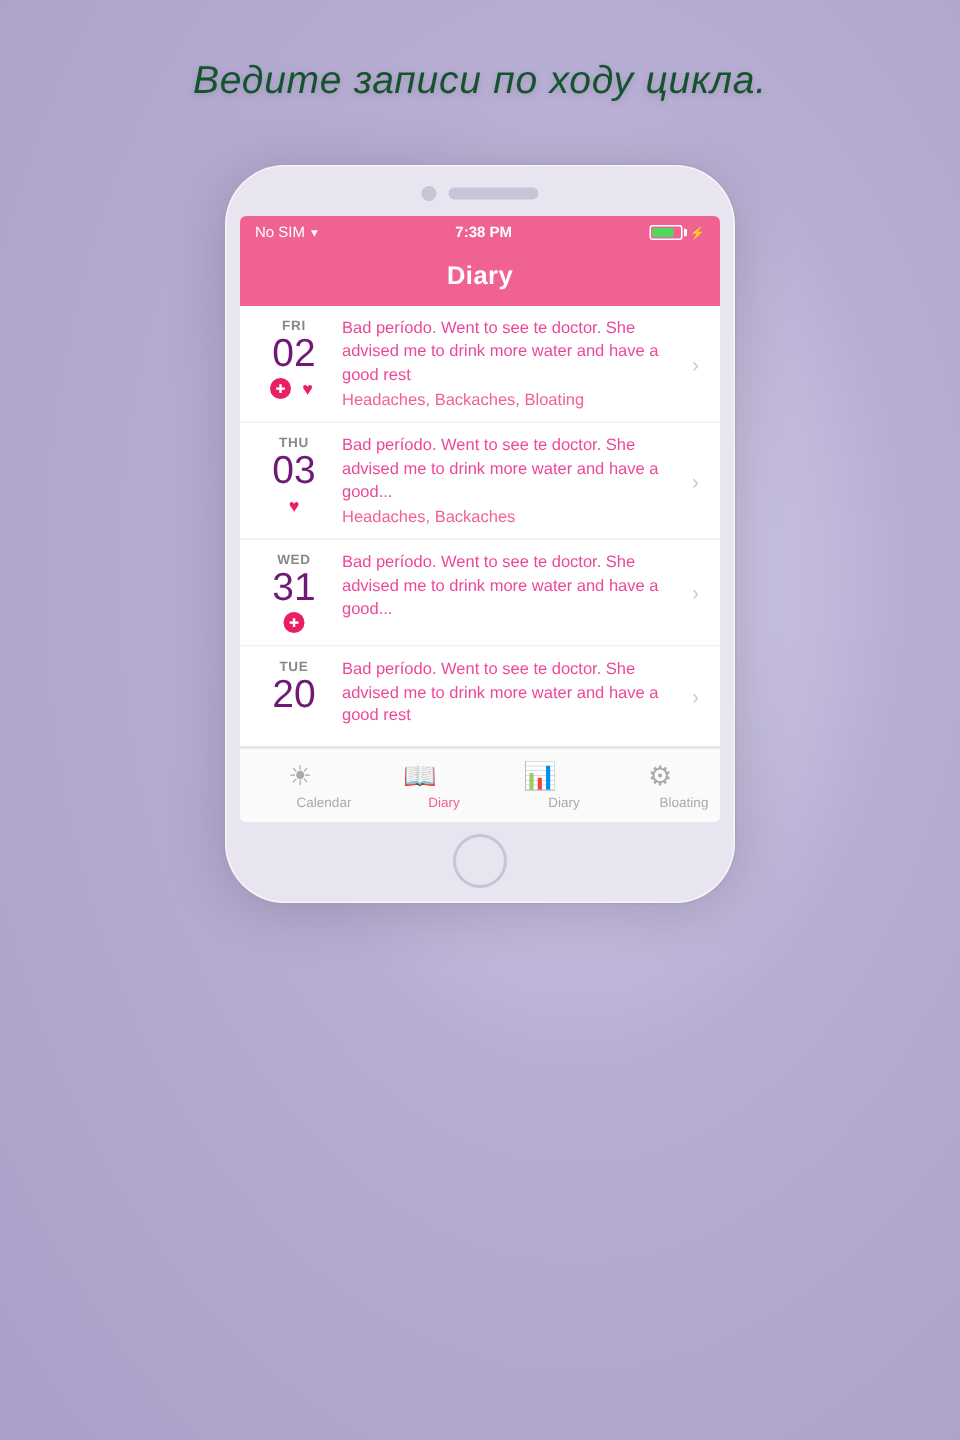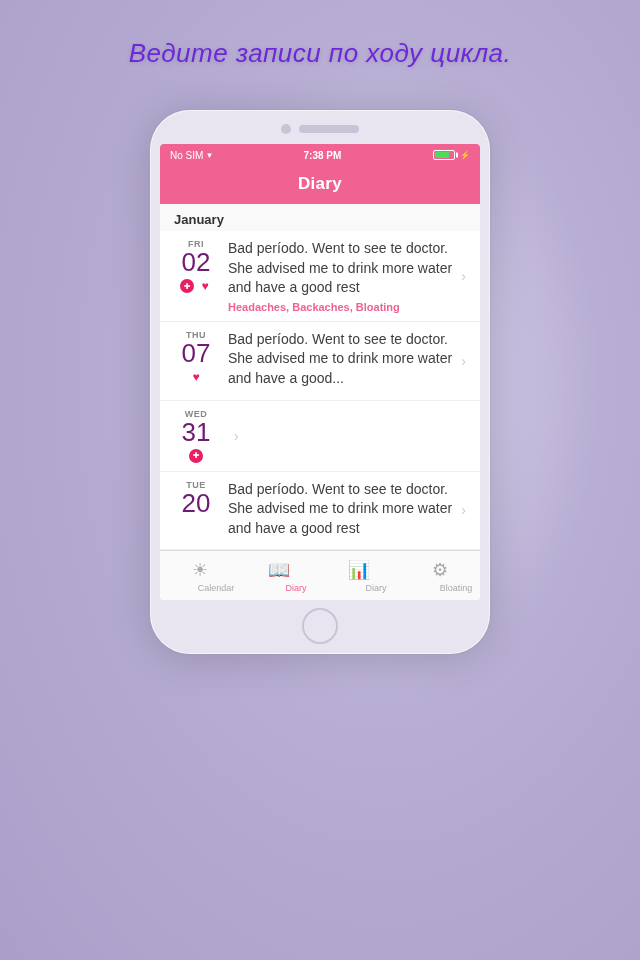--- a/index.html
+++ b/index.html
@@ -22,21 +22,21 @@
     }
 
     
     .tagline {
       position: absolute;
       top: 38px;
       left: 0; right: 0;
       text-align: center;
       font-size: 26px;
       font-style: italic;
-      color: #6d28d9;
+      color: #14532d;
       font-weight: 300;
       text-shadow: 0 1px 4px rgba(0,0,0,0.15);
       z-index: 2;
       letter-spacing: 0.5px;
     }
 
     
     .phone-wrap {
       position: absolute;
       top: 110px;
@@ -254,30 +254,29 @@
       align-items: center;
       justify-content: center;
     }
 
     .entry-body {
       flex: 1;
       min-width: 0;
     }
 
     .entry-text {
-      font-size: 14px;
-      color: #404040;
+      font-size: 11px;
+      color: #ec4899;
       line-height: 1.4;
       margin-bottom: 3px;
     }
 
     .entry-tags {
       font-size: 11px;
       color: #f06292;
-      font-weight: bold;
     }
 
     .entry-arrow {
       color: #ccc;
       font-size: 14px;
       align-self: center;
       margin-left: 6px;
     }
 
     
@@ -361,62 +360,66 @@
           <span class="bolt">⚡</span>
         </div>
       </div>
 
       <div class="app-header">
         <span class="app-title">Diary</span>
       </div>
 
       <div class="content">
 
-        <div class="month-label">January</div>
 
         <div class="entry">
           <div class="entry-date">
             <span class="day-name">FRI</span>
             <span class="day-num">02</span>
             <div class="entry-icons">
               <div class="icon-period"></div>
               <div class="icon-heart">♥</div>
             </div>
           </div>
           <div class="entry-body">
             <div class="entry-text">Bad períodо. Went to see te doctor. She advised me to drink more water and have a good rest</div>
             <div class="entry-tags">Headaches, Backaches, Bloating</div>
           </div>
           <span class="entry-arrow">›</span>
         </div>
 
         <div class="entry">
           <div class="entry-date">
             <span class="day-name">THU</span>
-            <span class="day-num">07</span>
+            <span class="day-num">03</span>
             <div class="entry-icons">
               <div class="icon-heart">♥</div>
             </div>
           </div>
           <div class="entry-body">
             <div class="entry-text">Bad períodо.
 Went to see te doctor. She advised me to drink more water and have a good...</div>
+            <div class="entry-tags">Headaches, Backaches</div>
           </div>
           <span class="entry-arrow">›</span>
         </div>
 
 
         <div class="entry">
           <div class="entry-date">
             <span class="day-name">WED</span>
             <span class="day-num">31</span>
             <div class="entry-icons">
               <div class="icon-period"></div>
             </div>
           </div>
+          <div class="entry-body">
+            <div class="entry-text">Bad  período.
+Went to see te doctor. She advised me to drink more water and have a good...</div>
+          </div>
           <span class="entry-arrow">›</span>
         </div>
 
         <div class="entry">
           <div class="entry-date">
             <span class="day-name">TUE</span>
             <span class="day-num">20</span>
             <div class="entry-icons"></div>
           </div>
           <div class="entry-body">

